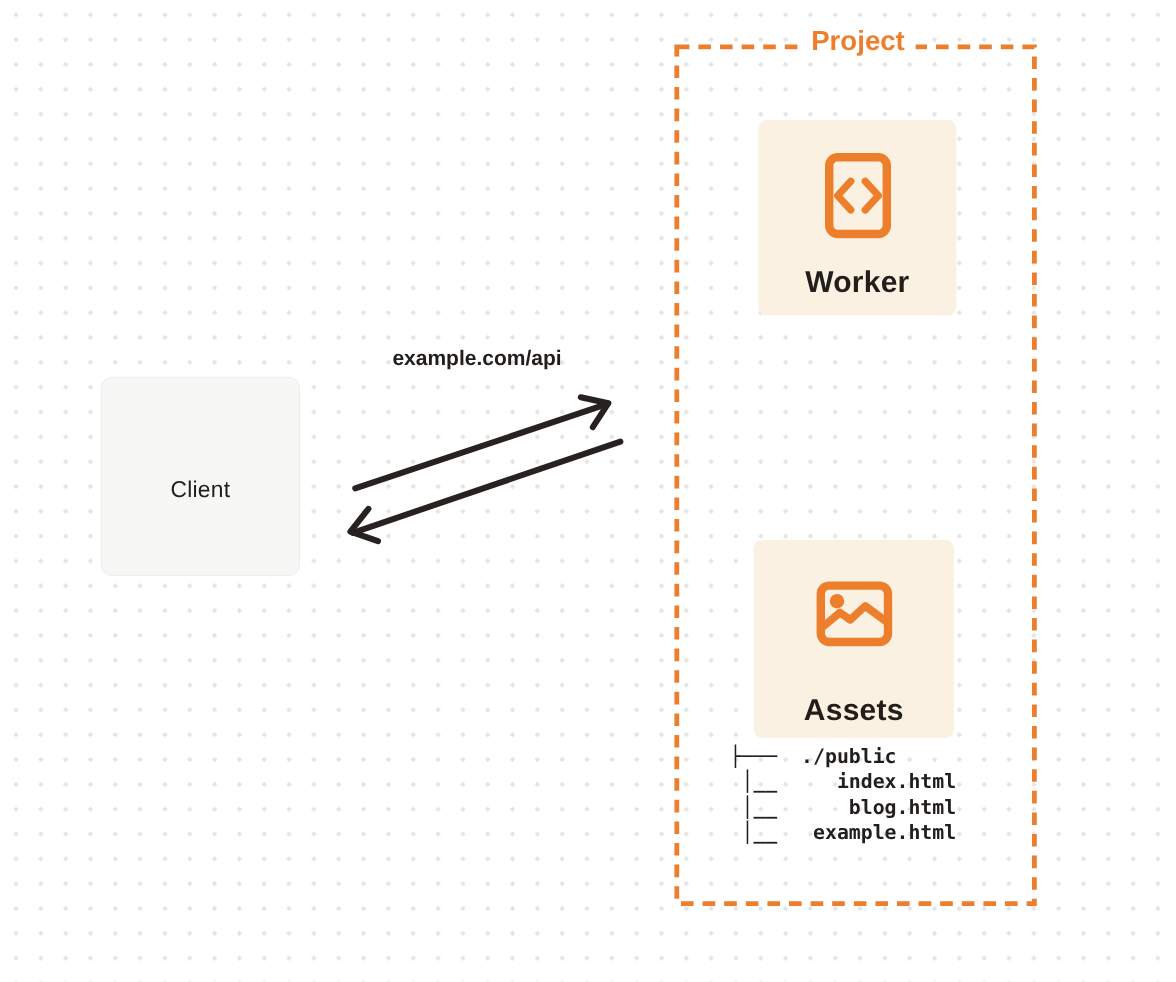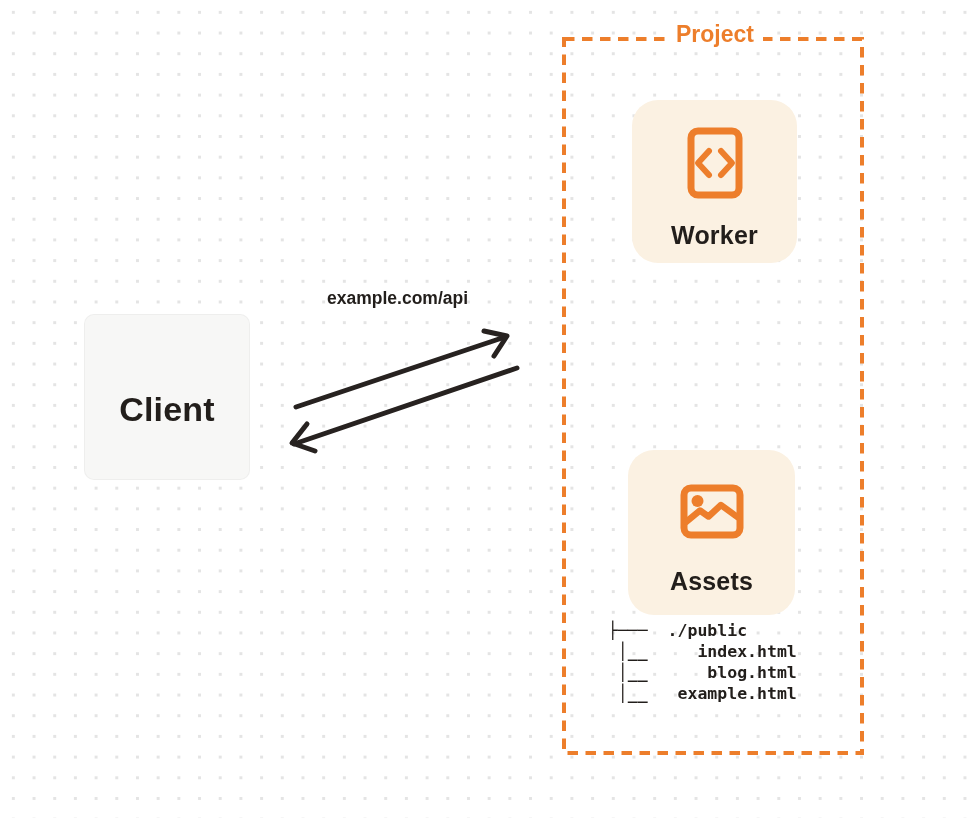--- a/index.html
+++ b/index.html
@@ -38,22 +38,22 @@
     width: 166px; height: 166px;
     background: var(--client-gray);
     border: 1px solid rgba(0,0,0,0.035);
     border-radius: 10px;
     display: flex;
     align-items: center;
     justify-content: center;
     z-index: 3;
   }
   .client-box .node-label {
-    font-size: 34px;
-    font-weight: bold;
+    font-size: 19px;
+    font-weight: normal;
     letter-spacing: 0.2px;
     margin-top: 24px;
   }
   .request-label {
     position: absolute;
     left: 307px; top: 288px;
     font-size: 17.5px;
     font-weight: bold;
     z-index: 3;
     white-space: nowrap;
@@ -67,37 +67,37 @@
     padding: 0 9px;
     font-size: 23px;
     font-weight: bold;
     color: var(--accent-orange);
     z-index: 4;
     white-space: nowrap;
   }
   .card {
     position: absolute;
     background: var(--card-cream);
-    border-radius: 26px;
+    border-radius: 7px;
     display: flex;
     flex-direction: column;
     align-items: center;
     z-index: 3;
   }
   .card.worker {
     left: 632px; top: 100px;
     width: 165px; height: 163px;
     padding-top: 27px;
     gap: 22px;
   }
   .card.assets {
     left: 628px; top: 450px;
     width: 167px; height: 165px;
     padding-top: 34px;
-    gap: 28px;
+    gap: 39px;
   }
   .card .node-label {
     font-size: 25px;
     font-weight: bold;
     letter-spacing: 0.2px;
   }
   .file-tree {
     position: absolute;
     left: 608px; top: 620px;
     font-family: "DejaVu Sans Mono", monospace;

